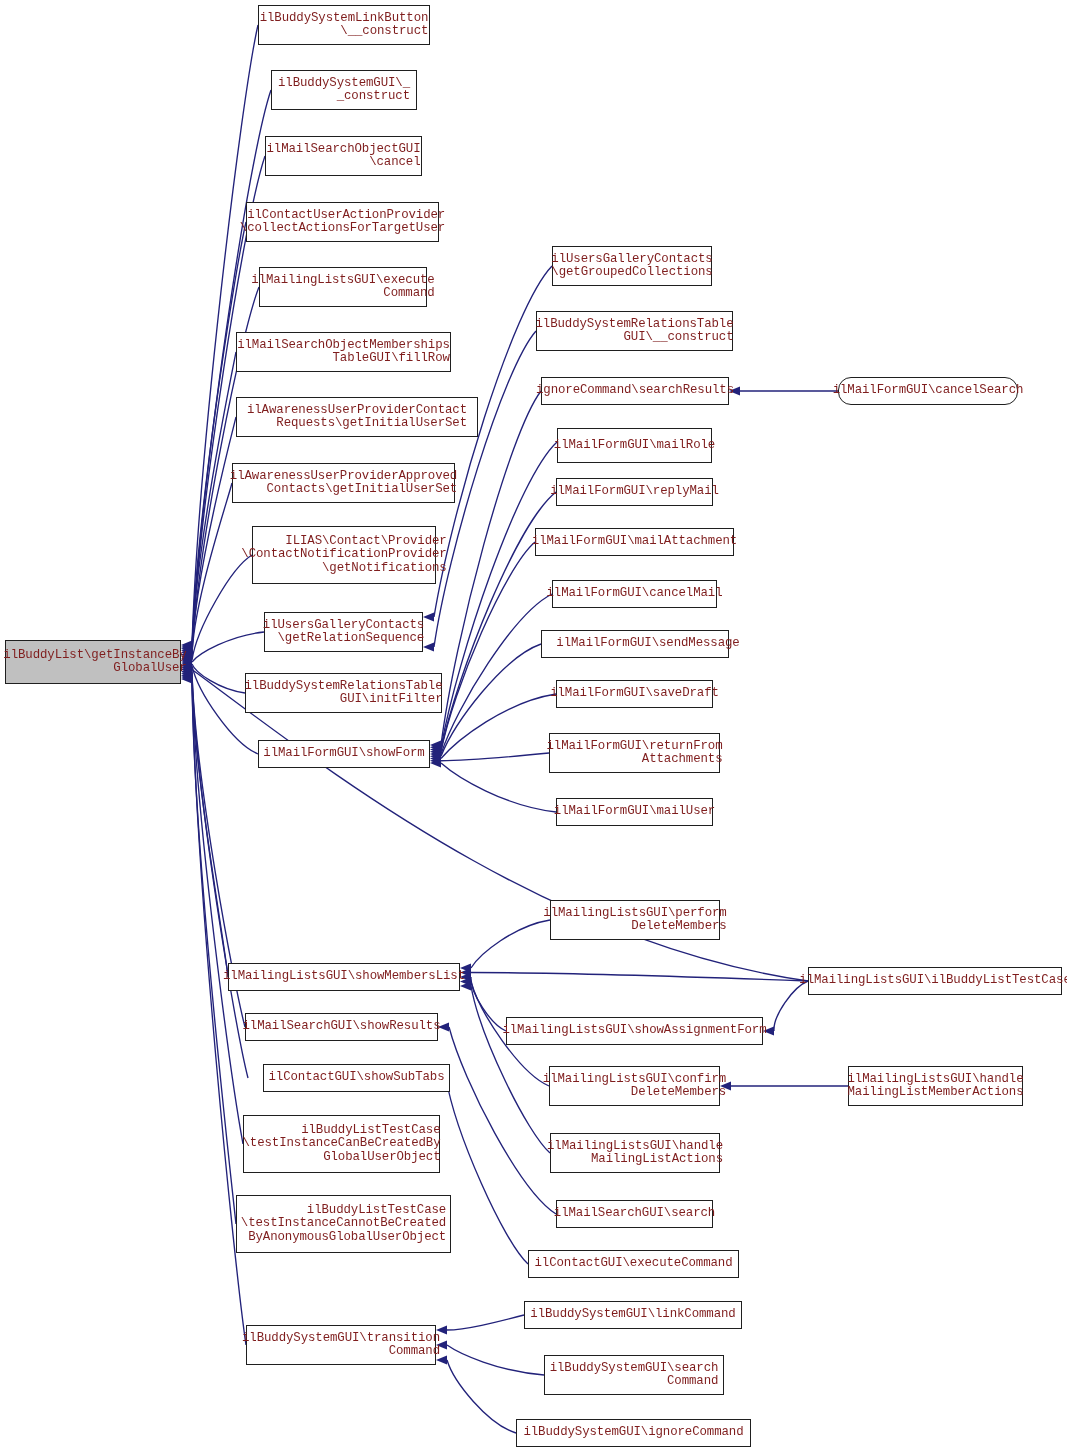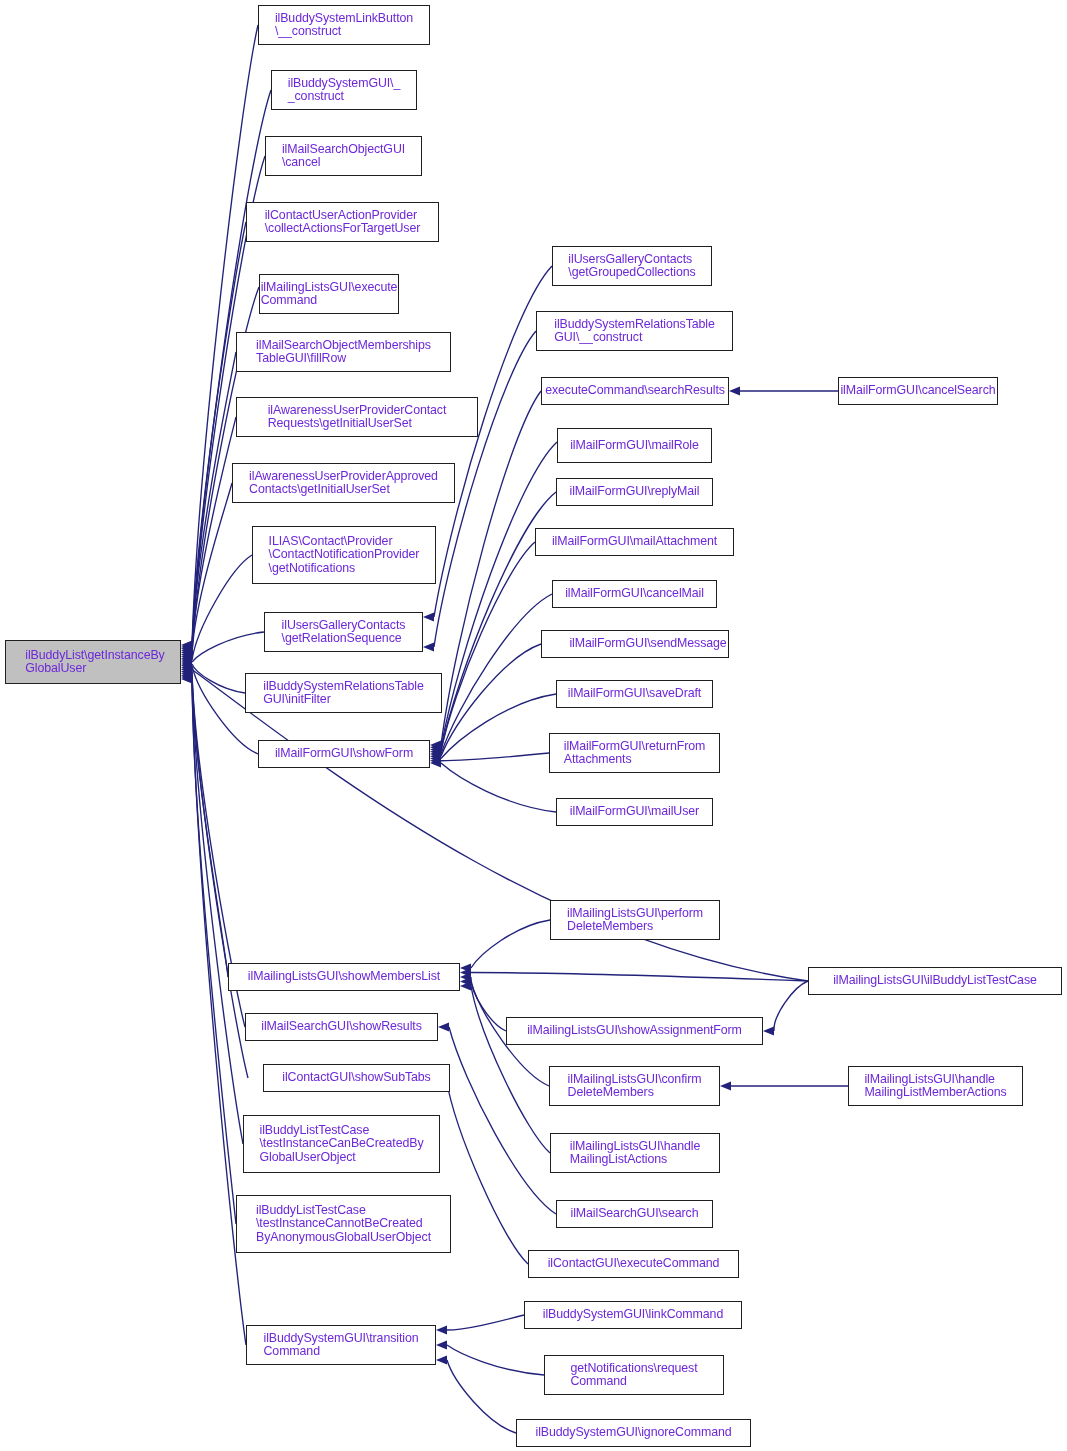--- a/index.html
+++ b/index.html
@@ -1,22 +1,22 @@
 <!DOCTYPE html>
 <html><head>
 <meta charset="utf-8">
 <style>
   html,body{margin:0;padding:0;background:#ffffff;}
   #canvas{position:relative;width:1067px;height:1451px;background:#ffffff;
           font-family:"Liberation Sans","DejaVu Sans",sans-serif;overflow:hidden;}
   svg.edges{position:absolute;left:0;top:0;width:1067px;height:1451px;pointer-events:none;}
   .node{position:absolute;box-sizing:border-box;border:1px solid #1f1f1f;
-        background:#ffffff;color:#6d28d9;display:flex;align-items:center;
-        justify-content:center;text-align:left;line-height:1.08;
-        font-size:12.4px;letter-spacing:-0.1px;padding:1px 3px;z-index:3;}
+        background:#ffffff;color:#7f1d1d;display:flex;align-items:center;
+        justify-content:center;text-align:right;line-height:1.08;
+        font-size:12.4px;letter-spacing:-0.1px;padding:1px 3px;z-index:3;font-family:Liberation Mono, monospace;}
   .node.root{background:#c0c0c0;border-color:#1f1f1f;}
   .node .lbl{display:block;white-space:pre-line;}
 </style>
 </head>
 <body>
 
 <div id="canvas">
   <svg class="edges" id="edge-layer" viewBox="0 0 1067 1451">
       <path d="M 258 25 C 240.85 99.39999999999999, 197.94 459, 192 645" fill="none" stroke="#22227a" stroke-width="1.35"></path>
       <polygon points="181,645 192,640.4 192,649.6" fill="#22227a"></polygon>
@@ -119,21 +119,21 @@
 _construct</span>
       </div>
       <div class="node" style="left: 265px; top: 136px; width: 157px; height: 40px;">
         <span class="lbl">ilMailSearchObjectGUI
 \cancel</span>
       </div>
       <div class="node" style="left: 246px; top: 202px; width: 193px; height: 40px;">
         <span class="lbl">ilContactUserActionProvider
 \collectActionsForTargetUser</span>
       </div>
-      <div class="node" style="left: 259px; top: 274px; width: 140px; height: 40px;">
+      <div class="node" style="left: 259px; top: 267px; width: 168px; height: 40px;">
         <span class="lbl">ilMailingListsGUI\execute
 Command</span>
       </div>
       <div class="node" style="left: 236px; top: 332px; width: 215px; height: 40px;">
         <span class="lbl">ilMailSearchObjectMemberships
 TableGUI\fillRow</span>
       </div>
       <div class="node" style="left: 236px; top: 397px; width: 242px; height: 40px;">
         <span class="lbl">ilAwarenessUserProviderContact
 Requests\getInitialUserSet</span>
@@ -160,21 +160,21 @@
       </div>
       <div class="node" style="left: 552px; top: 246px; width: 160px; height: 40px;">
         <span class="lbl">ilUsersGalleryContacts
 \getGroupedCollections</span>
       </div>
       <div class="node" style="left: 536px; top: 311px; width: 197px; height: 40px;">
         <span class="lbl">ilBuddySystemRelationsTable
 GUI\__construct</span>
       </div>
       <div class="node" style="left: 541px; top: 377px; width: 188px; height: 28px;">
-        <span class="lbl">executeCommand\searchResults</span>
+        <span class="lbl">ignoreCommand\searchResults</span>
       </div>
       <div class="node" style="left: 557px; top: 428px; width: 155px; height: 35px;">
         <span class="lbl">ilMailFormGUI\mailRole</span>
       </div>
       <div class="node" style="left: 556px; top: 478px; width: 157px; height: 28px;">
         <span class="lbl">ilMailFormGUI\replyMail</span>
       </div>
       <div class="node" style="left: 535px; top: 528px; width: 199px; height: 28px;">
         <span class="lbl">ilMailFormGUI\mailAttachment</span>
       </div>
@@ -187,21 +187,21 @@
       <div class="node" style="left: 556px; top: 680px; width: 157px; height: 28px;">
         <span class="lbl">ilMailFormGUI\saveDraft</span>
       </div>
       <div class="node" style="left: 549px; top: 733px; width: 171px; height: 40px;">
         <span class="lbl">ilMailFormGUI\returnFrom
 Attachments</span>
       </div>
       <div class="node" style="left: 556px; top: 798px; width: 157px; height: 28px;">
         <span class="lbl">ilMailFormGUI\mailUser</span>
       </div>
-      <div class="node" style="left: 838px; top: 377px; width: 160px; height: 28px;">
+      <div class="node" style="left: 838px; top: 377px; width: 180px; height: 28px; border-radius: 13px;">
         <span class="lbl">ilMailFormGUI\cancelSearch</span>
       </div>
       <div class="node" style="left: 550px; top: 900px; width: 170px; height: 40px;">
         <span class="lbl">ilMailingListsGUI\perform
 DeleteMembers</span>
       </div>
       <div class="node" style="left: 228px; top: 963px; width: 232px; height: 28px;">
         <span class="lbl">ilMailingListsGUI\showMembersList</span>
       </div>
       <div class="node" style="left: 245px; top: 1013px; width: 193px; height: 28px;">
@@ -245,20 +245,20 @@
         <span class="lbl">ilMailingListsGUI\ilBuddyListTestCase</span>
       </div>
       <div class="node" style="left: 848px; top: 1066px; width: 175px; height: 40px;">
         <span class="lbl">ilMailingListsGUI\handle
 MailingListMemberActions</span>
       </div>
       <div class="node" style="left: 524px; top: 1301px; width: 218px; height: 28px;">
         <span class="lbl">ilBuddySystemGUI\linkCommand</span>
       </div>
       <div class="node" style="left: 544px; top: 1355px; width: 180px; height: 40px;">
-        <span class="lbl">getNotifications\request
+        <span class="lbl">ilBuddySystemGUI\search
 Command</span>
       </div>
       <div class="node" style="left: 516px; top: 1419px; width: 235px; height: 28px;">
         <span class="lbl">ilBuddySystemGUI\ignoreCommand</span>
       </div>
     </div>
 </div>
 
 </body></html>

